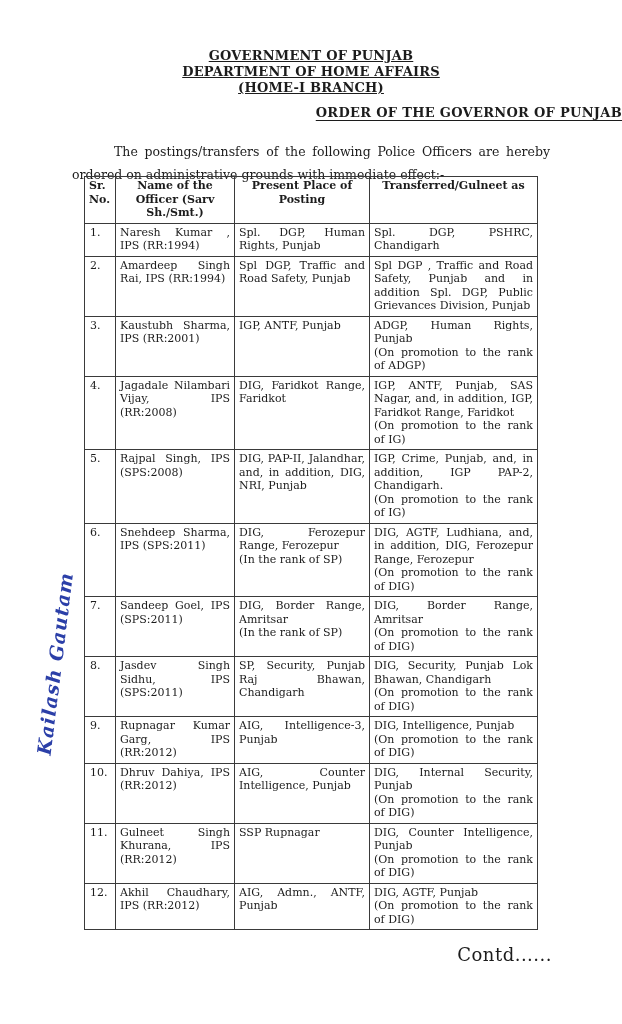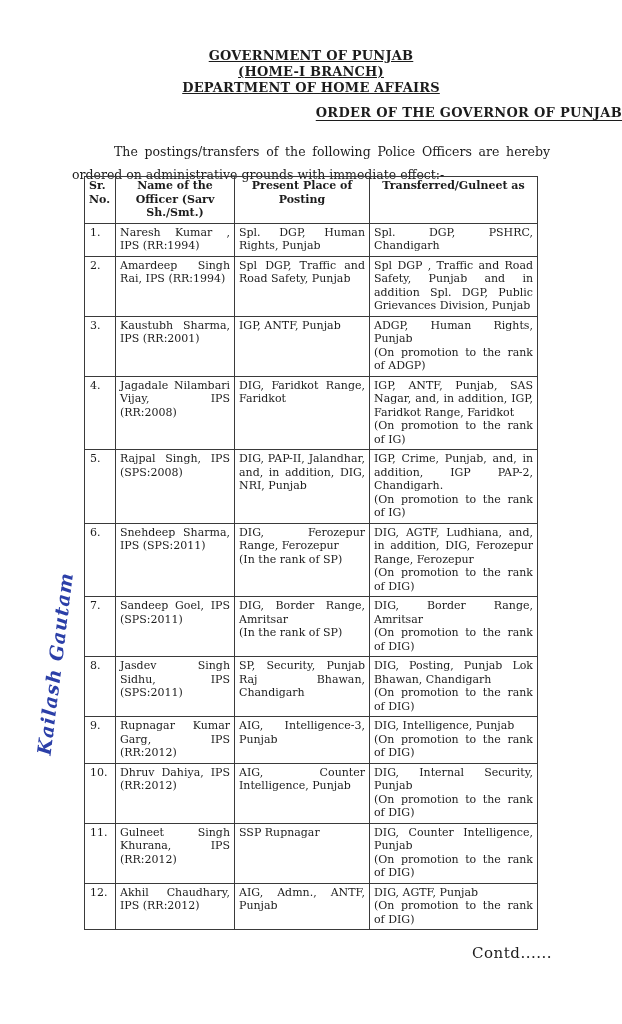--- a/index.html
+++ b/index.html
@@ -72,33 +72,33 @@
     transform-origin:center center;
     font-style:italic;
     font-weight:bold;
     font-size:19px;
     letter-spacing:1px;
     white-space:nowrap;
   }
   .contd {
     position:absolute;
     right:70px; top:944px;
-    font-size:15px;
+    font-size:18px;
     letter-spacing:0.5px;
   }
 </style>
 </head>
 <body>
 
 <div class="page">
 
   <div class="doc-header">
     <div>GOVERNMENT OF PUNJAB</div>
+    <div>DEPARTMENT OF HOME AFFAIRS</div>
     <div>(HOME-I BRANCH)</div>
-    <div>DEPARTMENT OF HOME AFFAIRS</div>
   </div>
 
   <div class="order-title">
     <span>ORDER OF THE GOVERNOR OF PUNJAB</span>
   </div>
 
   <p class="intro">The postings/transfers of the following Police Officers are hereby ordered on administrative grounds with immediate effect:-</p>
 
   <table class="transfer-table">
     <colgroup>
@@ -225,21 +225,21 @@
           <td class="c-sr">
             <div>8.</div>
           </td>
           <td class="c-name">
             <div>Jasdev Singh Sidhu, IPS (SPS:2011)</div>
           </td>
           <td class="c-pres">
             <div>SP, Security, Punjab Raj Bhawan, Chandigarh</div>
           </td>
           <td class="c-trans">
-            <div>DIG, Posting, Punjab Lok Bhawan, Chandigarh</div>
+            <div>DIG, Security, Punjab Lok Bhawan, Chandigarh</div>
             <div>(On promotion to the rank of DIG)</div>
           </td>
         </tr>
         <tr>
           <td class="c-sr">
             <div>9.</div>
           </td>
           <td class="c-name">
             <div>Rupnagar Kumar Garg, IPS (RR:2012)</div>
           </td>

